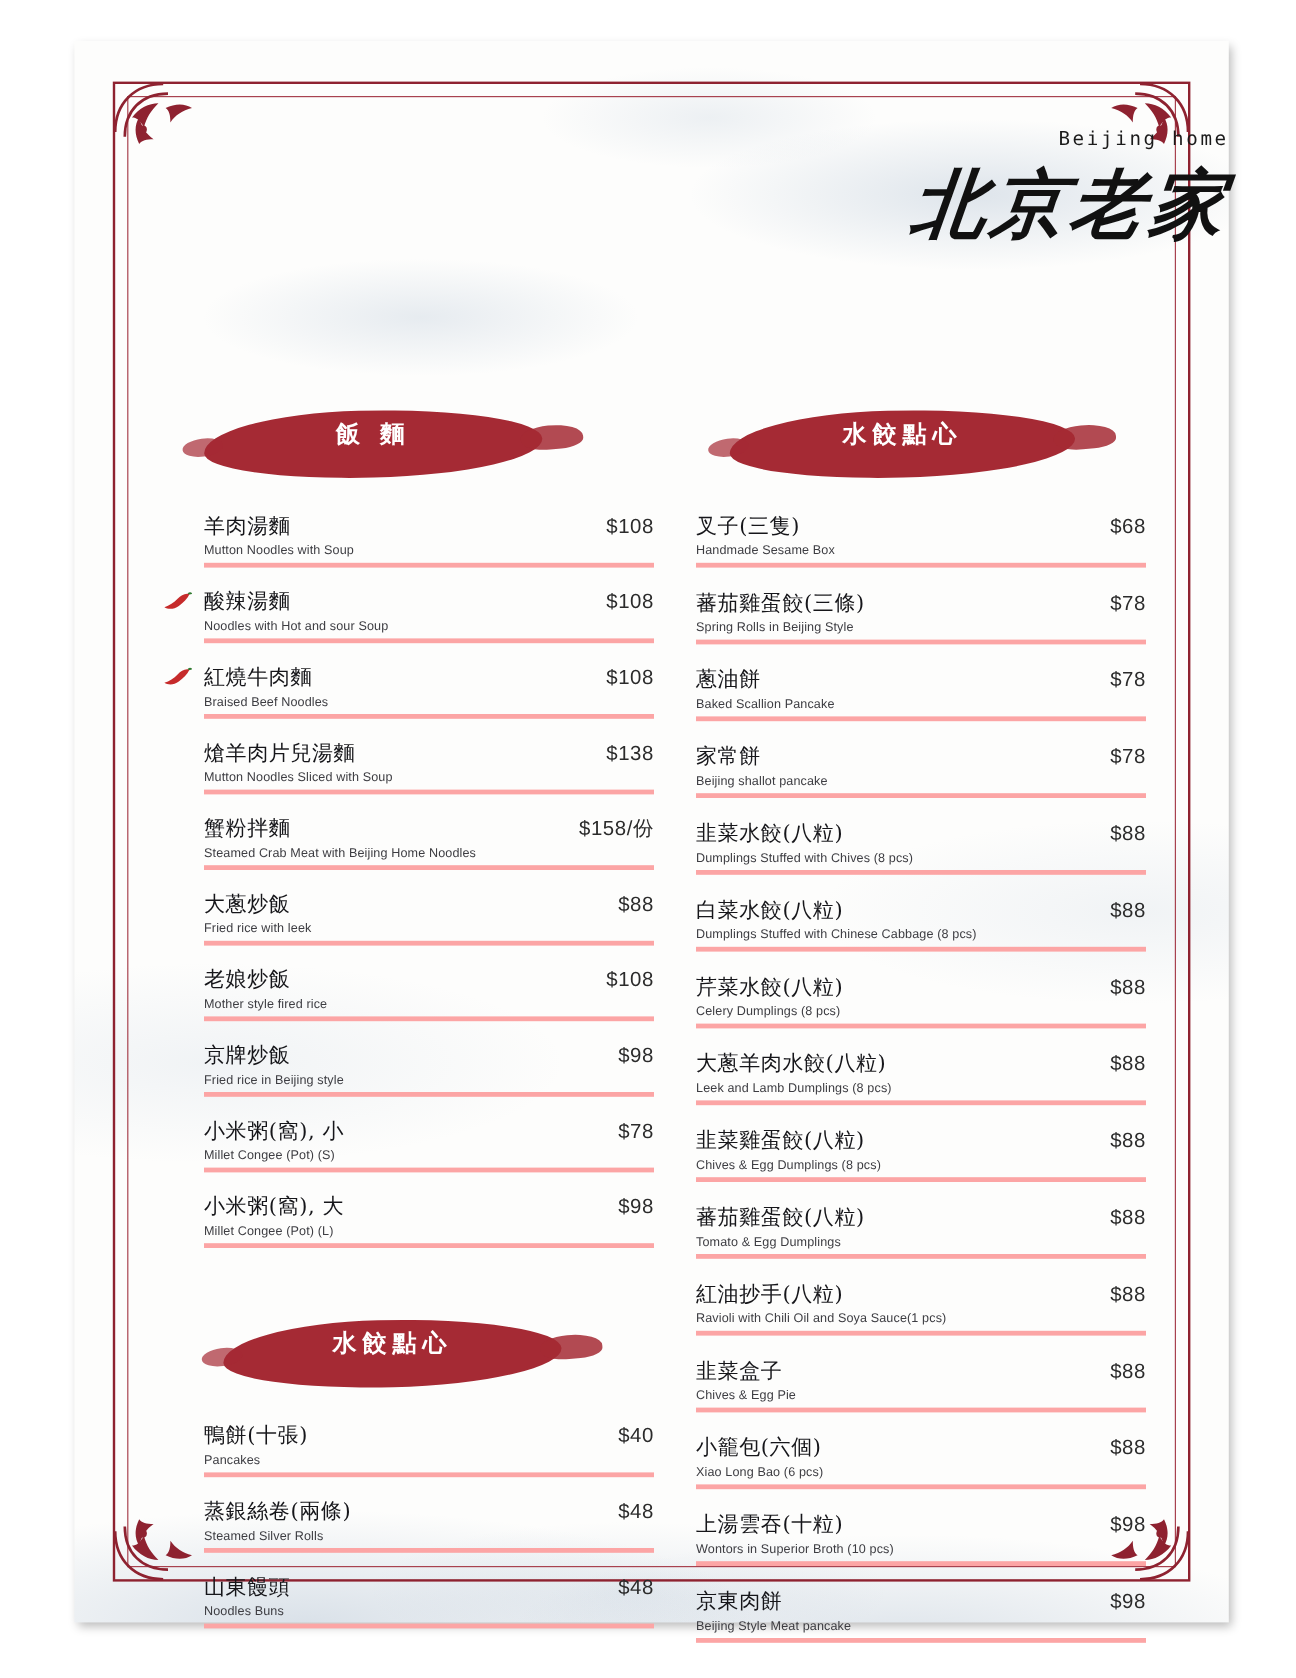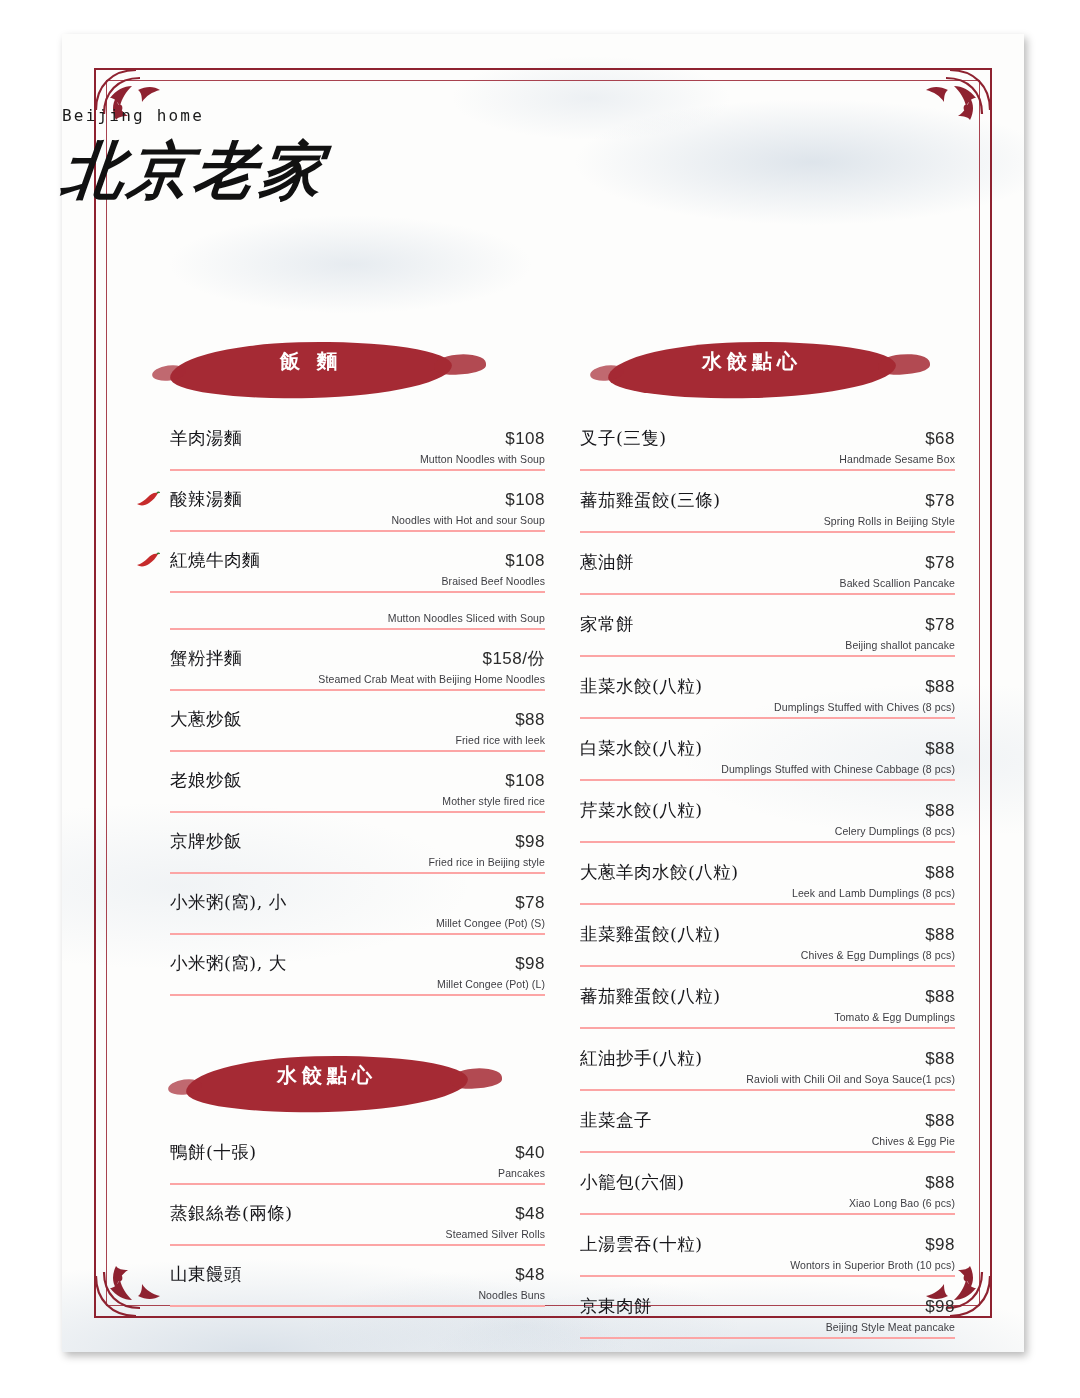--- a/index.html
+++ b/index.html
@@ -77,21 +77,21 @@
   }
   .corner.tl { left: 24px; top: 26px; }
   .corner.tr { right: 24px; top: 26px; transform: scaleX(-1); }
   .corner.bl { left: 24px; bottom: 26px; transform: scaleY(-1); }
   .corner.br { right: 24px; bottom: 26px; transform: scale(-1,-1); }
 
   
   .brand {
     position: absolute;
     left: 0; right: 0; top: 72px;
-    text-align: left;
+    text-align: right;
   }
   .brand-en {
     font-family: "DejaVu Sans Mono", monospace;
     font-size: 16px;
     letter-spacing: 2.2px;
     color: #1b1b1b;
   }
   .brand-cn {
     margin-top: 4px;
     font-family: "DejaVu Serif", serif;
@@ -159,23 +159,22 @@
   }
   .section-head.right .brush { left: 28px; width: 288px; }
   .section-head.right .section-title { left: 28px; width: 288px; }
   .section-head.lower .brush { left: 16px; }
   .section-head.lower .section-title { left: 16px; }
 
   
   .item {
     position: relative;
     padding: 6px 0 4px 0;
-    border-bottom: 2px solid #fca5a5;
+    border-bottom: 4px solid #fca5a5;
     margin-bottom: 10px;
-    text-align: right;
   }
   .item-row {
     display: flex;
     align-items: baseline;
     justify-content: space-between;
   }
   .name-cn {
     font-family: "DejaVu Serif", serif;
     font-size: 17.5px;
     color: #16161a;
@@ -301,20 +300,24 @@
                 <path d="M24 2 C20 1 17 3 14 6 C11 9 7 12 3 13 C6 15 11 15 15 12 C19 9 22 6 24 2 Z" fill="#c62b2b"></path>
                 <path d="M23 2 C24 1 25 1 25.5 2" stroke="#2f7a2f" stroke-width="1.6" fill="none"></path>
               </svg></span>
             <div class="item-row">
               <span class="name-cn">紅燒牛肉麵</span>
               <span class="price">$108</span>
             </div>
             <div class="name-en">Braised Beef Noodles</div>
           </div>
           <div class="item">
+            <div class="item-row">
+              <span class="name-cn">熗羊肉片兒湯麵</span>
+              <span class="price">$138</span>
+            </div>
             <div class="name-en">Mutton Noodles Sliced with Soup</div>
           </div>
           <div class="item">
             <div class="item-row">
               <span class="name-cn">蟹粉拌麵</span>
               <span class="price">$158/份</span>
             </div>
             <div class="name-en">Steamed Crab Meat with Beijing Home Noodles</div>
           </div>
           <div class="item">

